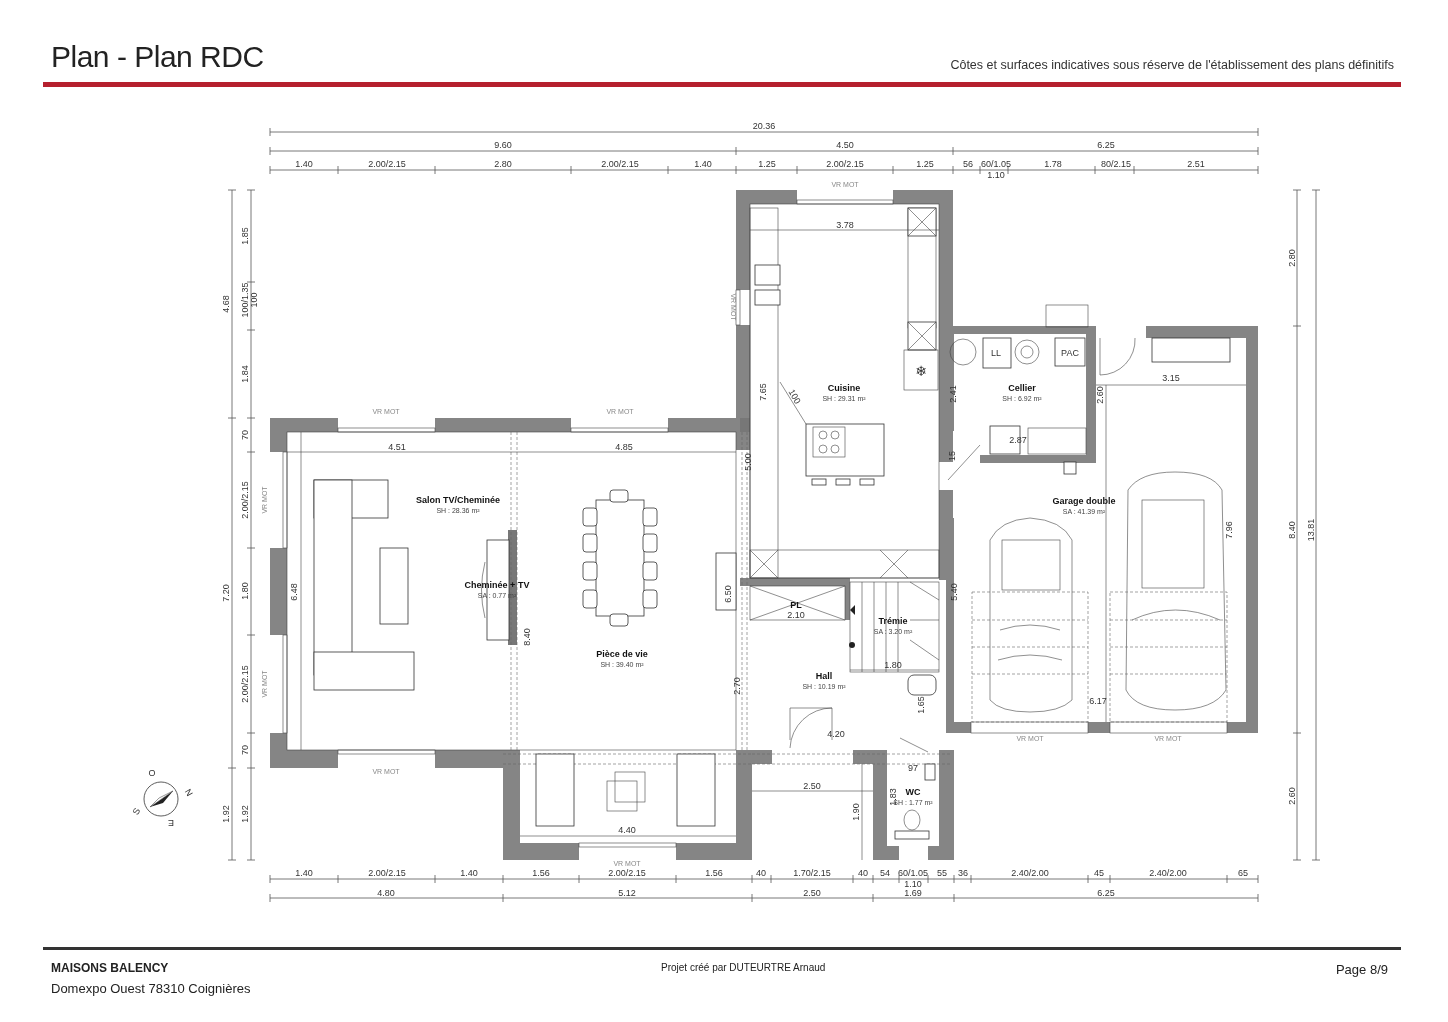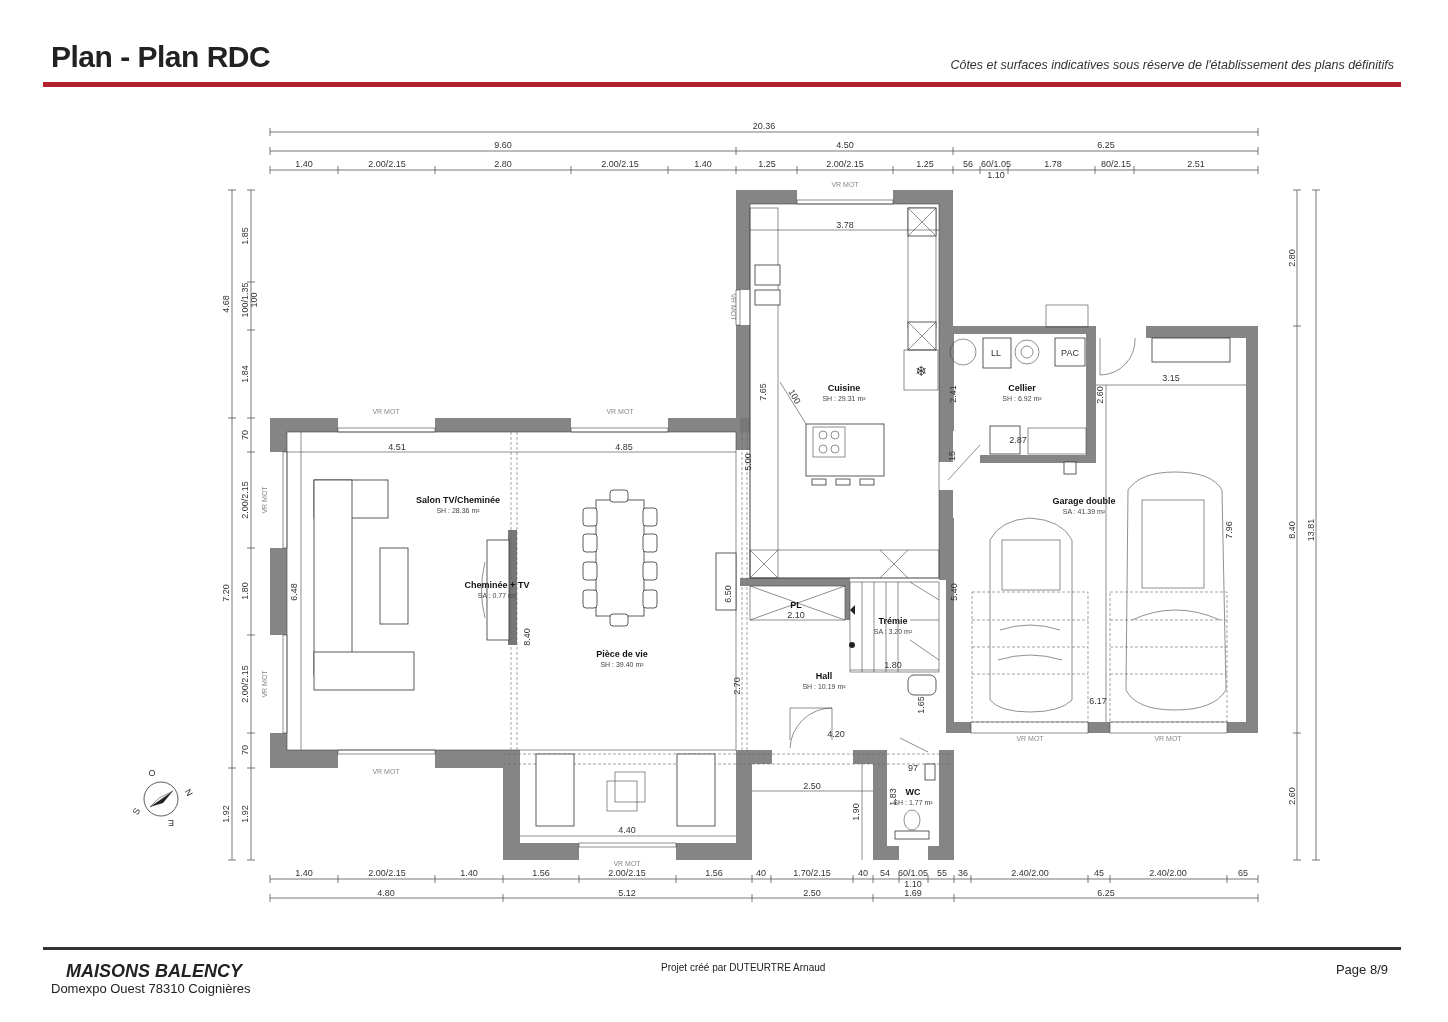--- a/index.html
+++ b/index.html
@@ -1,21 +1,21 @@
 <!DOCTYPE html>
 <html><head>
 <meta charset="utf-8">
 <style>
   html,body{margin:0;padding:0;background:#fff;}
   body{width:1448px;height:1022px;position:relative;overflow:hidden;font-family:"Liberation Sans",sans-serif;color:#222;}
-  .title{position:absolute;left:51px;top:40px;font-size:30px;font-weight:bold;color:#222;letter-spacing:-0.5px;}
-  .disclaimer{position:absolute;right:54px;top:58px;font-size:12.5px;font-style:italic;color:#333;}
+  .title{position:absolute;left:51px;top:40px;font-size:30px;font-weight:normal;color:#222;letter-spacing:-0.5px;}
+  .disclaimer{position:absolute;right:54px;top:58px;font-size:12.5px;color:#333;}
   .redline{position:absolute;left:43px;top:82px;width:1358px;height:5px;background:#b5202e;}
   .footline{position:absolute;left:43px;top:947px;width:1358px;height:3px;background:#333;}
-  .company{position:absolute;left:66px;top:961px;font-size:18px;font-weight:bold;font-style:italic;}
+  .company{position:absolute;left:51px;top:961px;font-size:12px;font-weight:bold;}
   .address{position:absolute;left:51px;top:981px;font-size:13px;text-align:right;}
   .author{position:absolute;left:661px;top:962px;font-size:10px;}
   .page{position:absolute;right:60px;top:962px;font-size:13px;}
   svg.plan{position:absolute;left:0;top:0;}
   .dim{font-family:"Liberation Sans",sans-serif;font-size:9px;fill:#333;}
   .vr{font-family:"Liberation Sans",sans-serif;font-size:7px;fill:#888;}
   .room{font-family:"Liberation Sans",sans-serif;font-size:9px;font-weight:bold;fill:#111;}
   .area{font-family:"Liberation Sans",sans-serif;font-size:7px;fill:#444;}
   .wall{fill:#858585;}
   .ln{stroke:#555;stroke-width:0.8;fill:none;}

